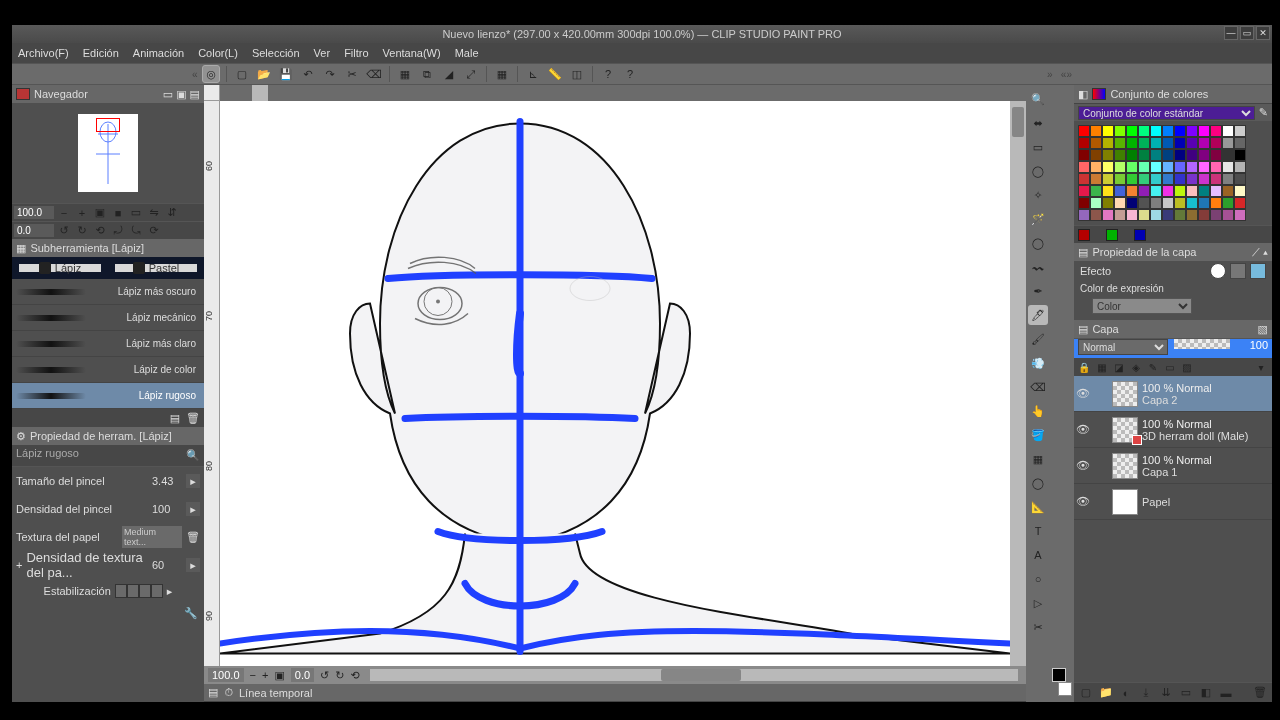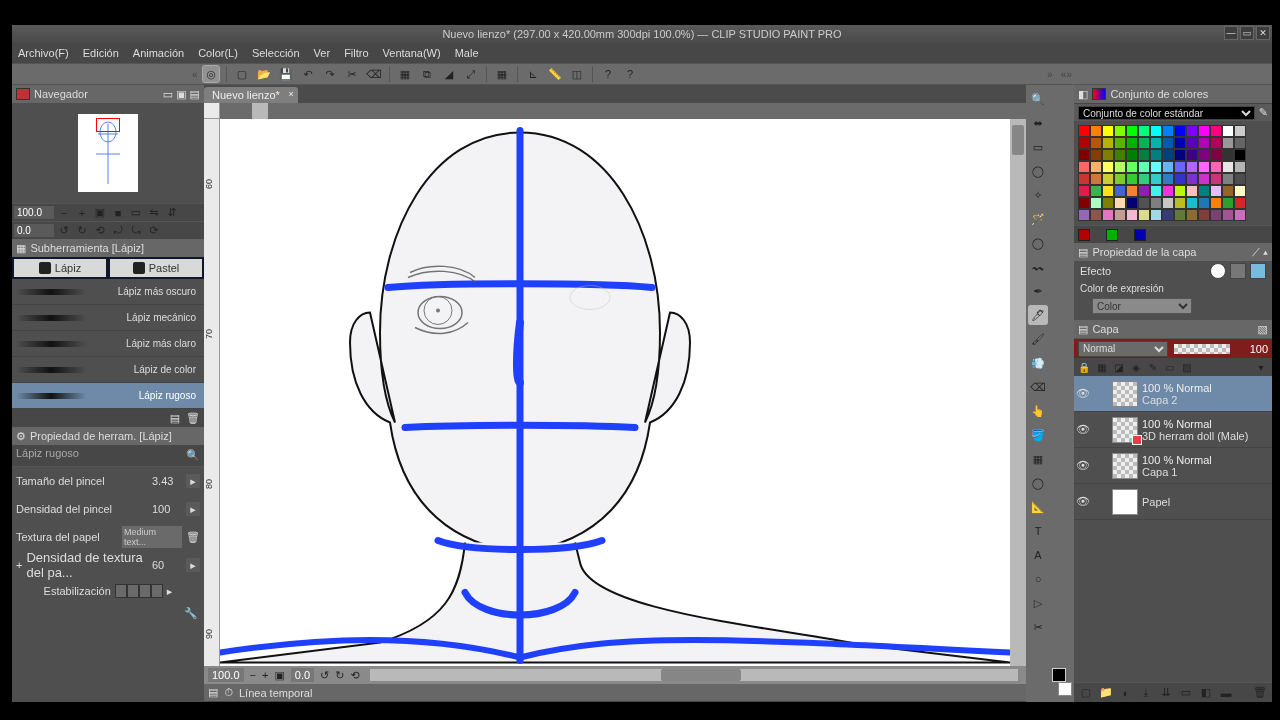--- a/index.html
+++ b/index.html
@@ -20,21 +20,21 @@
 .left-panels { width: 192px; background: #474747; display: flex; flex-direction: column; color: #ddd; }
 .panel-header { height: 18px; background: #676767; display: flex; align-items: center; padding: 0 4px; gap: 4px; color: #ddd; font-size: 10px; }
 .panel-header .phicon { width: 14px; height: 12px; background: #b83535; border: 1px solid #333; }
 .navigator-thumb { height: 100px; background: #4f4f4f; display: flex; align-items: center; justify-content: center; }
 .navigator-thumb .thumb { width: 60px; height: 78px; background: #fff; position: relative; }
 .navigator-thumb .thumb .redbox { position: absolute; left: 18px; top: 4px; width: 24px; height: 14px; border: 1px solid red; }
 .zoom-row { height: 18px; background: #474747; display: flex; align-items: center; padding: 0 2px; gap: 2px; border-top: 1px solid #555; }
 .zoom-row .val { width: 40px; background: #5a5a5a; color: #fff; padding: 1px 3px; font-size: 10px; }
 .zoom-row .zbtn { width: 16px; height: 16px; display: flex; align-items: center; justify-content: center; color: #222; cursor: pointer; }
 .subtool-tabs { display: flex; height: 22px; }
-.subtool-tabs .tab { flex: 1; background: #d9d9d9; color: #333; display: flex; align-items: center; justify-content: center; gap: 4px; border: 2px solid #0f172a; cursor: pointer; }
+.subtool-tabs .tab { flex: 1; background: #d9d9d9; color: #333; display: flex; align-items: center; justify-content: center; gap: 4px; border: 7px solid #0f172a; cursor: pointer; }
 .subtool-tabs .tab .ticon { width: 12px; height: 12px; background: #222; border-radius: 2px; }
 .subtool-list { background: #4f4f4f; }
 .subtool-list .item { height: 26px; display: flex; align-items: center; justify-content: flex-end; padding: 0 8px; border-bottom: 1px solid #444; position: relative; cursor: pointer; color: #ddd; font-size: 10px; }
 .subtool-list .item.sel { background: #6e8aa8; color: #fff; }
 .subtool-list .item .stroke { position: absolute; left: 4px; top: 50%; transform: translateY(-50%); width: 70px; height: 6px; background: linear-gradient(90deg, rgba(0,0,0,0) 0%, #111 50%, rgba(0,0,0,0) 100%); border-radius: 3px; }
 .subtool-bottom { height: 18px; display: flex; justify-content: flex-end; align-items: center; padding: 0 4px; gap: 6px; background: #474747; }
 .prop-panel { flex: 1; background: #4f4f4f; display: flex; flex-direction: column; }
 .prop-preview { height: 22px; background: #474747; color: #aaa; padding: 2px 4px; font-size: 10px; border-bottom: 1px solid #555; position: relative; }
 .prop-preview .magnify { position: absolute; right: 4px; top: 4px; }
 .prop-row { height: 28px; display: flex; align-items: center; padding: 0 4px; gap: 4px; font-size: 10px; color: #ddd; }
@@ -64,35 +64,35 @@
 .timeline-bar { height: 18px; background: #676767; display: flex; align-items: center; padding: 0 4px; gap: 6px; color: #ddd; font-size: 10px; border-bottom: 1px solid #444;}
 .toolcol { width: 24px; background: #6b6b6b; display: flex; flex-direction: column; align-items: center; padding-top: 4px; gap: 4px; }
 .toolcol .tool { width: 20px; height: 20px; display: flex; align-items: center; justify-content: center; cursor: pointer; color: #222; border-radius: 3px; }
 .toolcol .tool.sel { background: #b9b9b9; }
 .toolcol .fgbg { margin-top: auto; margin-bottom: 6px; position: relative; width: 20px; height: 28px; }
 .toolcol .fgbg .fg { position: absolute; width: 14px; height: 14px; background: #000; border: 1px solid #ccc; left: 0; top: 0; }
 .toolcol .fgbg .bg { position: absolute; width: 14px; height: 14px; background: #fff; border: 1px solid #888; right: 0; bottom: 0; }
 
 .right-panels { width: 198px; background: #474747; display: flex; flex-direction: column; color: #ddd; }
 .color-set-row { height: 18px; background: #5a5a5a; display: flex; align-items: center; padding: 0 4px; gap: 4px; border-top:1px solid #444; }
-.color-set-row select { flex: 1; background: #000000; color: #ddd; border: 1px solid #444; font-size: 10px; height: 14px; }
+.color-set-row select { flex: 1; background: #4c1d95; color: #ddd; border: 1px solid #444; font-size: 10px; height: 14px; }
 .swatches { padding: 4px; background: #4f4f4f; }
 .swatches .row { display: flex; }
 .swatches .sw { width: 12px; height: 12px; border: 1px solid #333; cursor: pointer; }
 .rgb-row { height: 18px; display: flex; align-items: center; padding: 0 4px; gap: 16px; background: #474747; border-top: 1px solid #555; }
 .rgb-row .sq { width: 12px; height: 12px; border: 1px solid #222; }
 .layer-prop { display: flex; flex-direction: column; background: #4f4f4f; }
 .effect-row { height: 20px; display: flex; align-items: center; justify-content: space-between; padding: 0 6px; font-size: 10px; }
 .effect-row .efficons { display: flex; gap: 4px; }
 .effect-row .efficons div { width: 16px; height: 16px; background: #777; border: 1px solid #444; }
 .expr-row { font-size: 10px; padding: 2px 6px; }
 .expr-sel { margin: 2px 6px 6px 18px; }
 .expr-sel select { width: 100px; background: #8a8a8a; color: #333; border: 1px solid #555; font-size: 10px; height: 16px; }
 .layer-panel { flex: 1; display: flex; flex-direction: column; background: #4f4f4f; }
-.layer-top-row { height: 20px; display: flex; align-items: center; padding: 8px 4px; gap: 6px; background: #7f1d1d; border-top:1px solid #555; }
+.layer-top-row { height: 20px; display: flex; align-items: flex-start; padding: 0 4px; gap: 6px; background: #3b82f6; border-top:1px solid #555; }
 .layer-top-row select { width: 90px; background: #6a6a6a; color: #ddd; border: 1px solid #444; font-size: 10px; height: 16px; }
 .layer-top-row .op { width: 32px; text-align: right; color: #fff; }
 .layer-icon-row { height: 18px; background: #474747; display: flex; align-items: center; gap: 3px; padding: 0 4px; }
 .layer-icon-row div { width: 14px; height: 14px; display:flex; align-items:center; justify-content:center; color:#222; cursor:pointer; font-size: 10px;}
 .checker { background-image: linear-gradient(45deg,#bbb 25%,transparent 25%),linear-gradient(-45deg,#bbb 25%,transparent 25%),linear-gradient(45deg,transparent 75%,#bbb 75%),linear-gradient(-45deg,transparent 75%,#bbb 75%); background-size: 8px 8px; background-position: 0 0,0 4px,4px -4px,-4px 0; background-color: #eee;}
 .layer-list { flex: 1; overflow: hidden; }
 .layer-item { display: flex; align-items: center; height: 36px; border-bottom: 1px solid #444; padding: 0 2px; gap: 4px; cursor: pointer; }
 .layer-item.sel { background: #6e8aa8; }
 .layer-item .eye { width: 14px; text-align: center; }
 .layer-item .lock { width: 14px; }
@@ -252,25 +252,20 @@
             </div>
           <span>▸</span>
         </div>
         <div class="gear-row">
             <span>🔧</span>
           </div>
       </div>
     </div>
 
     <div class="canvas-area">
-      <div class="doc-tab-bar">
-        <div class="doc-tab">
-          <span>Nuevo lienzo*</span><span class="x">×</span>
-        </div>
-      </div>
       <div style="display:flex">
         <div style="width:16px;height:16px;background:#eaeaea;border-right:1px solid #999;border-bottom:1px solid #999"></div>
         <div class="ruler-top" id="ruler-top"></div>
         <div style="width:16px;height:16px;background:#b9b9b9"></div>
       </div>
       <div class="canvas-wrap">
         <div class="ruler-left" id="ruler-left">
             <div class="tick" style="top: 60px;">60</div>
             <div class="tick" style="top: 210px;">70</div>
             <div class="tick" style="top: 360px;">80</div>

